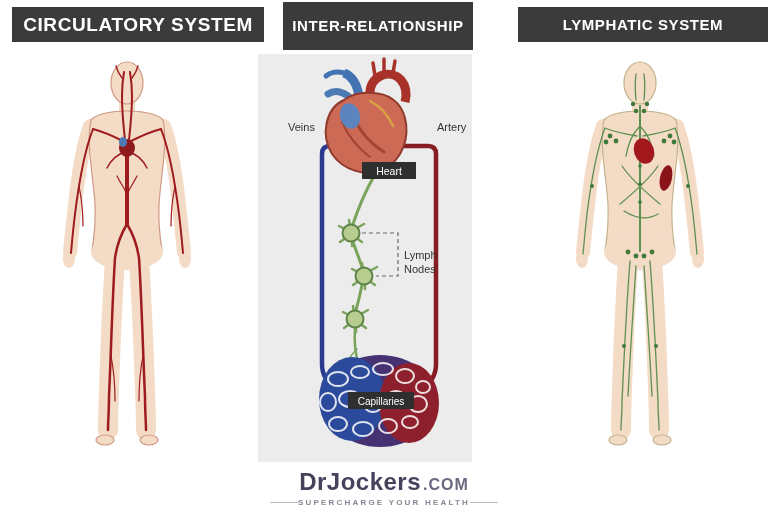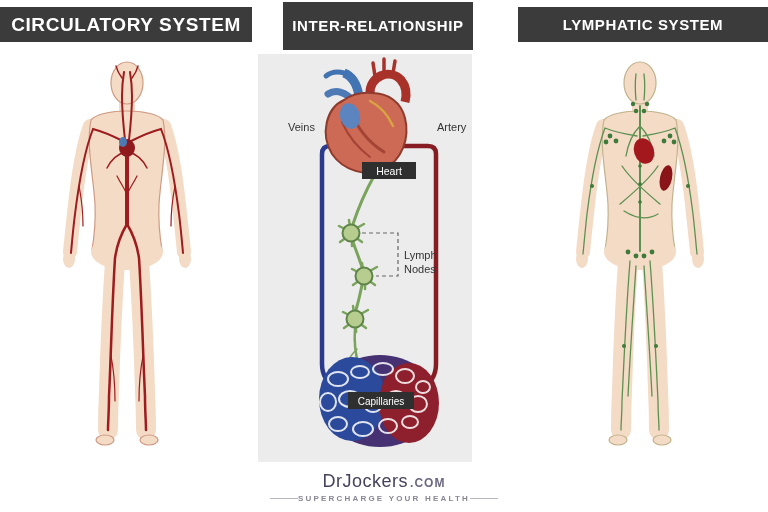--- a/index.html
+++ b/index.html
@@ -1,36 +1,36 @@
 <!DOCTYPE html>
 <html><head>
 <meta charset="utf-8">
 <style>
   html,body{margin:0;padding:0;background:#fff;}
   .stage{position:relative;width:768px;height:512px;background:#ffffff;overflow:hidden;
          font-family:"Liberation Sans",sans-serif;}
   
   .hdr{position:absolute;background:#3b3b3b;color:#ffffff;display:flex;align-items:center;
        justify-content:center;font-weight:bold;letter-spacing:.6px;text-align:center;}
-  .hdr-left{left:0;top:7px;width:252px;height:35px;font-size:19px;}
+  .hdr-left{left:12px;top:7px;width:252px;height:35px;font-size:19px;}
   .hdr-center{left:283px;top:2px;width:190px;height:48px;font-size:15px;flex-direction:column;line-height:1.25;gap:44px;}
   .hdr-right{left:518px;top:7px;width:250px;height:35px;font-size:15px;}
   
   .panel{position:absolute;left:258px;top:54px;width:214px;height:408px;background:#ececec;}
   .fig{position:absolute;top:56px;}
   .fig-left{left:25px;}
   .fig-right{left:538px;}
   .diagram-svg{position:absolute;left:258px;top:54px;}
   svg text{font-family:"Liberation Sans",sans-serif;}
   
   .footer{position:absolute;left:0;bottom:0;width:768px;height:50px;background:#ffffff;
           display:flex;flex-direction:column;align-items:center;justify-content:center;gap:2px;}
   .brand-row{display:flex;align-items:baseline;color:#47425c;}
-  .brand{font-size:18px;font-weight:normal;letter-spacing:.5px;}
-  .brand-suffix{font-size:12px;margin-left:2px;color:#6d6880;font-weight:bold;letter-spacing:1px;}
+  .brand{font-size:24px;font-weight:bold;letter-spacing:.5px;}
+  .brand-suffix{font-size:16px;margin-left:2px;color:#6d6880;font-weight:bold;letter-spacing:1px;}
   .tagline-row{display:flex;align-items:center;gap:0;color:#8a8694;}
   .tag-rule{width:28px;height:1px;background:#b9b6c0;}
   .tagline{font-size:8px;letter-spacing:2.2px;font-weight:bold;}
 </style>
 </head>
 <body>
 
 <div class="stage">
 
   <div class="hdr hdr-left">

